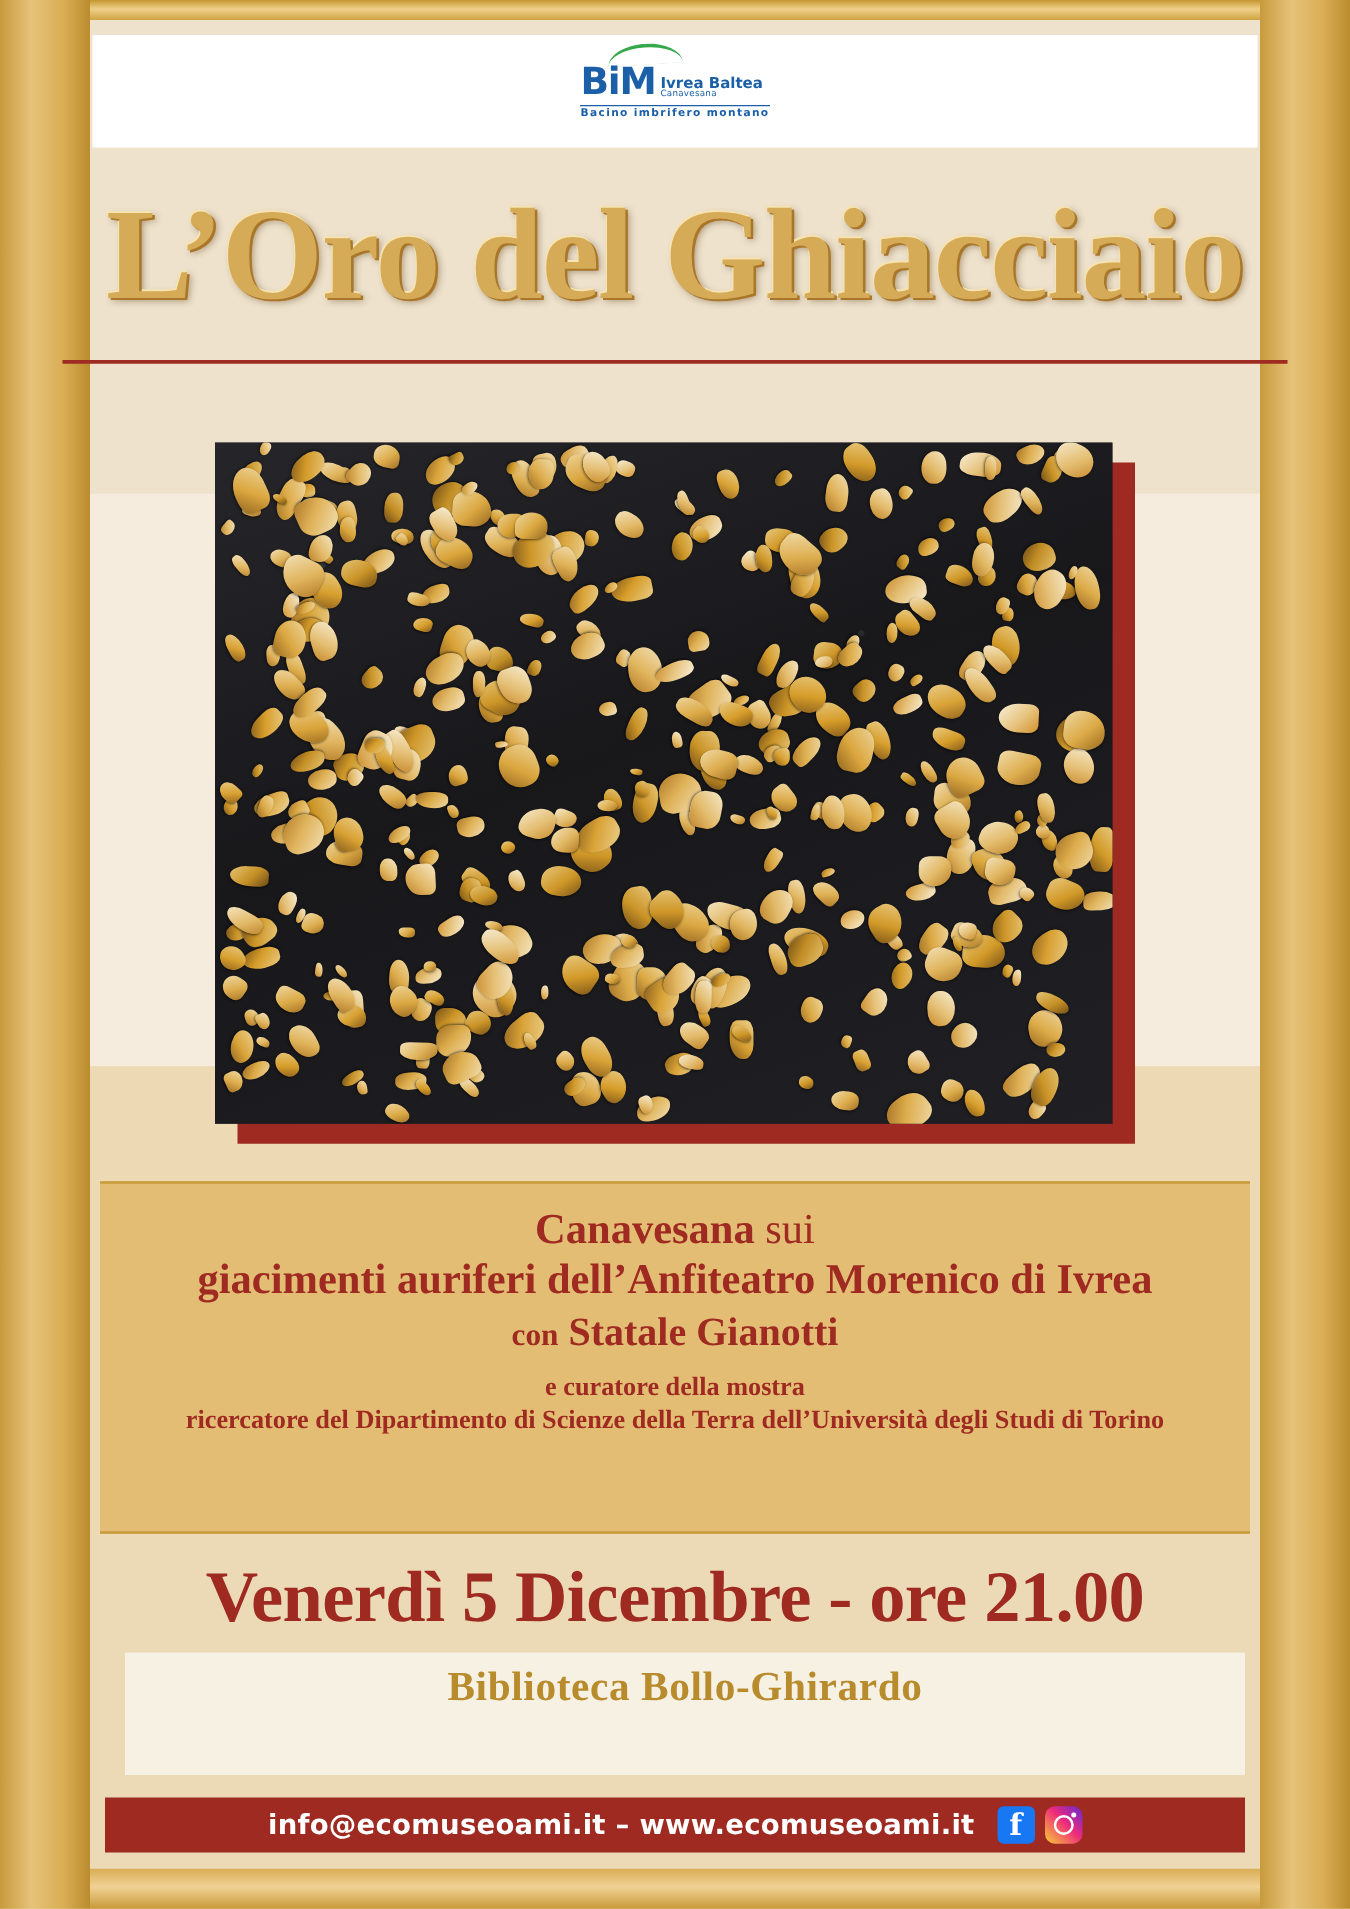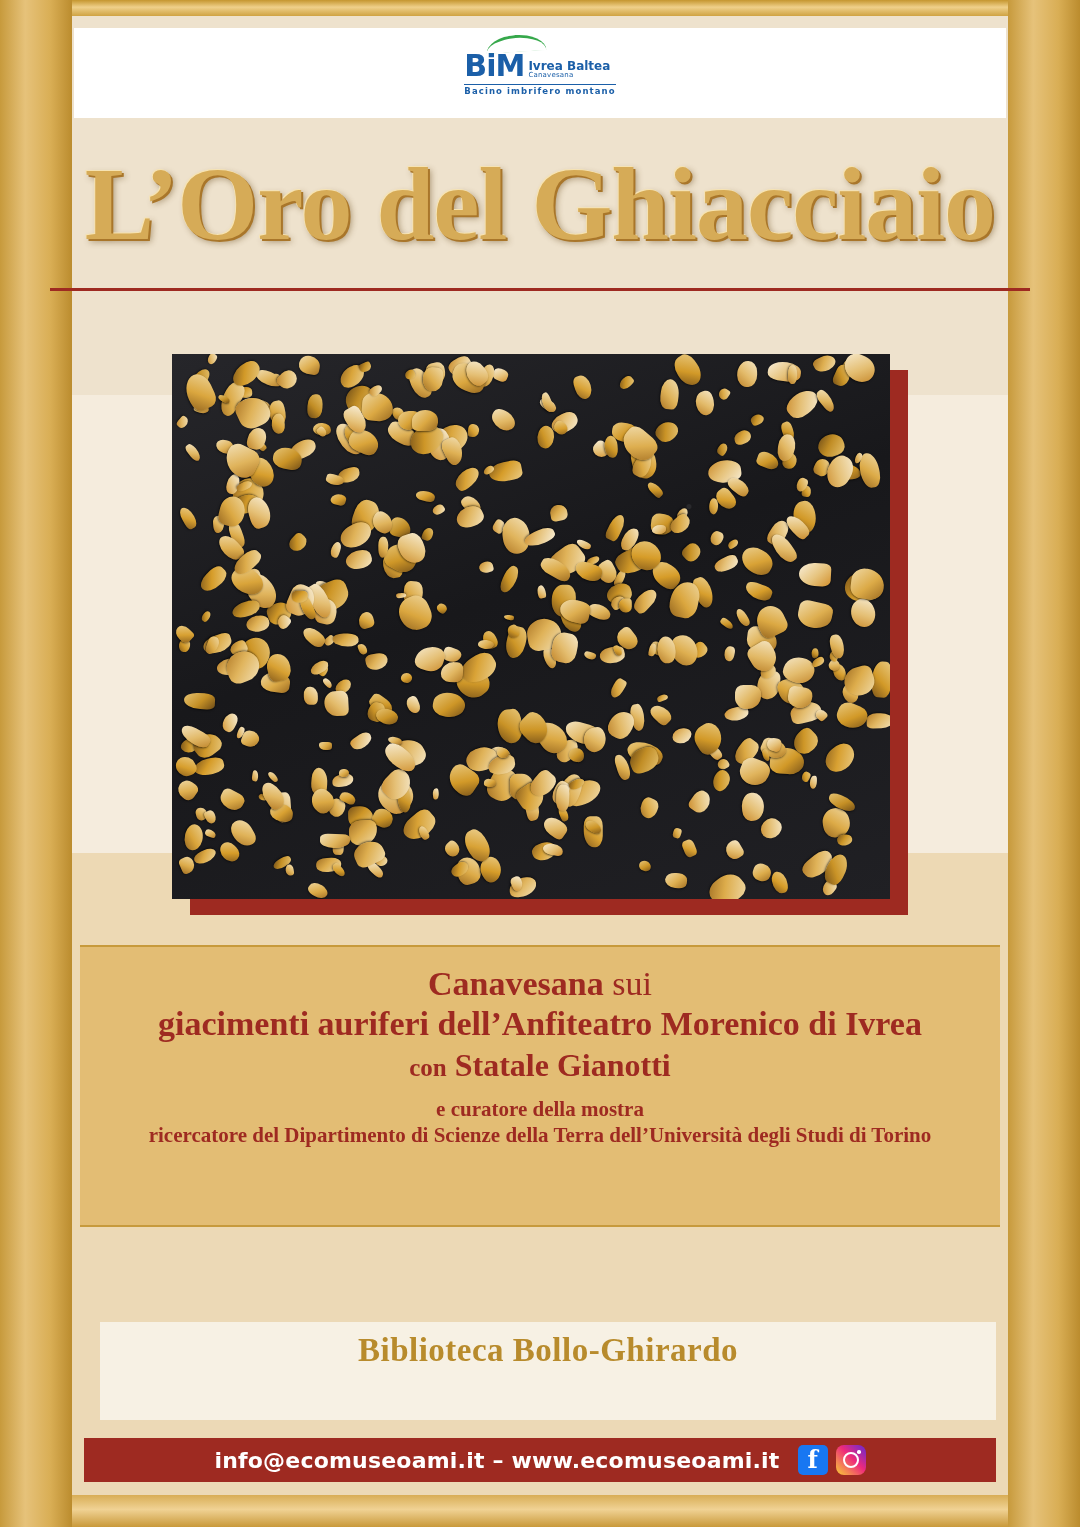--- a/index.html
+++ b/index.html
@@ -899,20 +899,21 @@
     <div class="conf-l3">
       <span class="small">con</span>
       <span>Statale Gianotti</span>
     </div>
     <div class="conf-l4">
       <div>e curatore della mostra</div>
       <div>ricercatore del Dipartimento di Scienze della Terra dell’Università degli Studi di Torino</div>
     </div>
   </div>
 
+  <div class="date-line">Venerdì 5 Dicembre - ore 21.00</div>
 
   <div class="venue-box">
     <div class="venue-l1">Biblioteca  Bollo-Ghirardo</div>
   </div>
 
   <div class="contact-bar">
     <span class="contact-text">info@ecomuseoami.it – www.ecomuseoami.it</span>
     <span class="social">
       <span class="fb">f</span>
       <span class="ig"></span>

